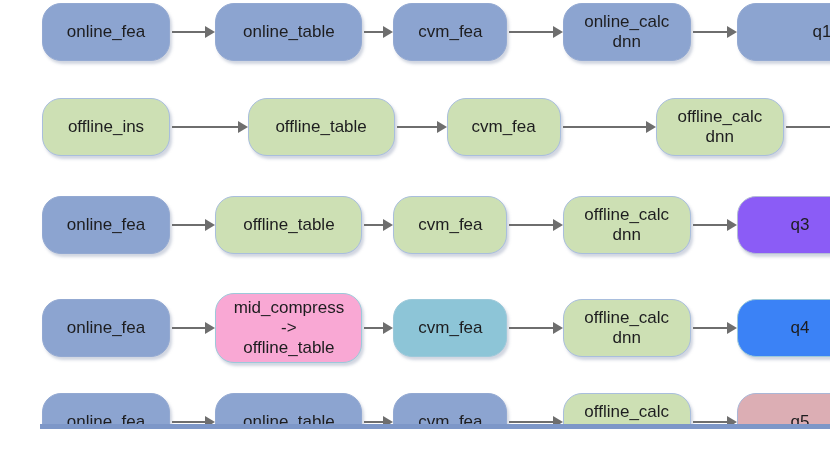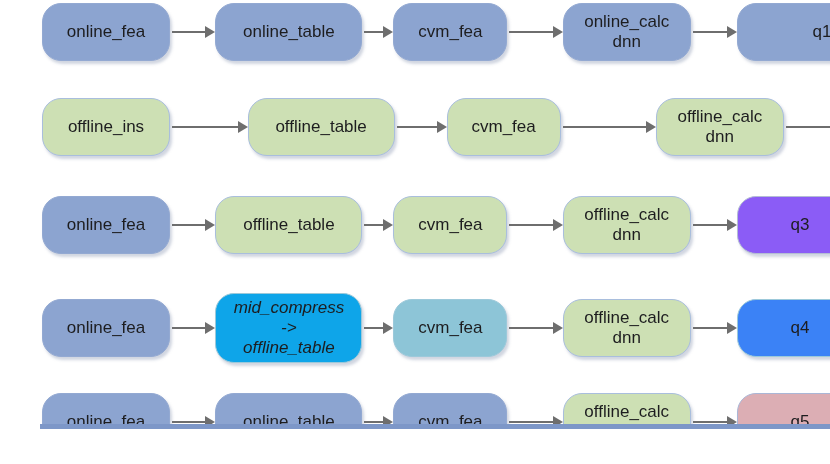--- a/index.html
+++ b/index.html
@@ -121,21 +121,21 @@
     <div class="arrow a3"></div>
     <div class="node c4" style="background: rgb(205, 224, 180); border-color: rgb(169, 190, 221);">offline_calc
 dnn</div>
     <div class="arrow a4"></div>
     <div class="node c5" style="background: #8b5cf6; border-color: rgb(180, 189, 212);">q3</div>
   </div>
 
   <div class="row row4">
     <div class="node c1" style="background: rgb(140, 164, 208); border-color: rgb(147, 169, 210);">online_fea</div>
     <div class="arrow a1"></div>
-    <div class="node c2 h3" style="background: #0ea5e9; border-color: rgb(156, 201, 218); font-style: italic;">mid_compress
+    <div class="node c2 h3" style="background: #f9a8d4; border-color: rgb(156, 201, 218);">mid_compress
 -&gt;
 offline_table</div>
     <div class="arrow a2"></div>
     <div class="node c3" style="background: rgb(141, 197, 215); border-color: rgb(156, 201, 218);">cvm_fea</div>
     <div class="arrow a3"></div>
     <div class="node c4" style="background: rgb(205, 224, 180); border-color: rgb(169, 190, 221);">offline_calc
 dnn</div>
     <div class="arrow a4"></div>
     <div class="node c5" style="background: #3b82f6; border-color: rgb(156, 201, 218);">q4</div>
   </div>

